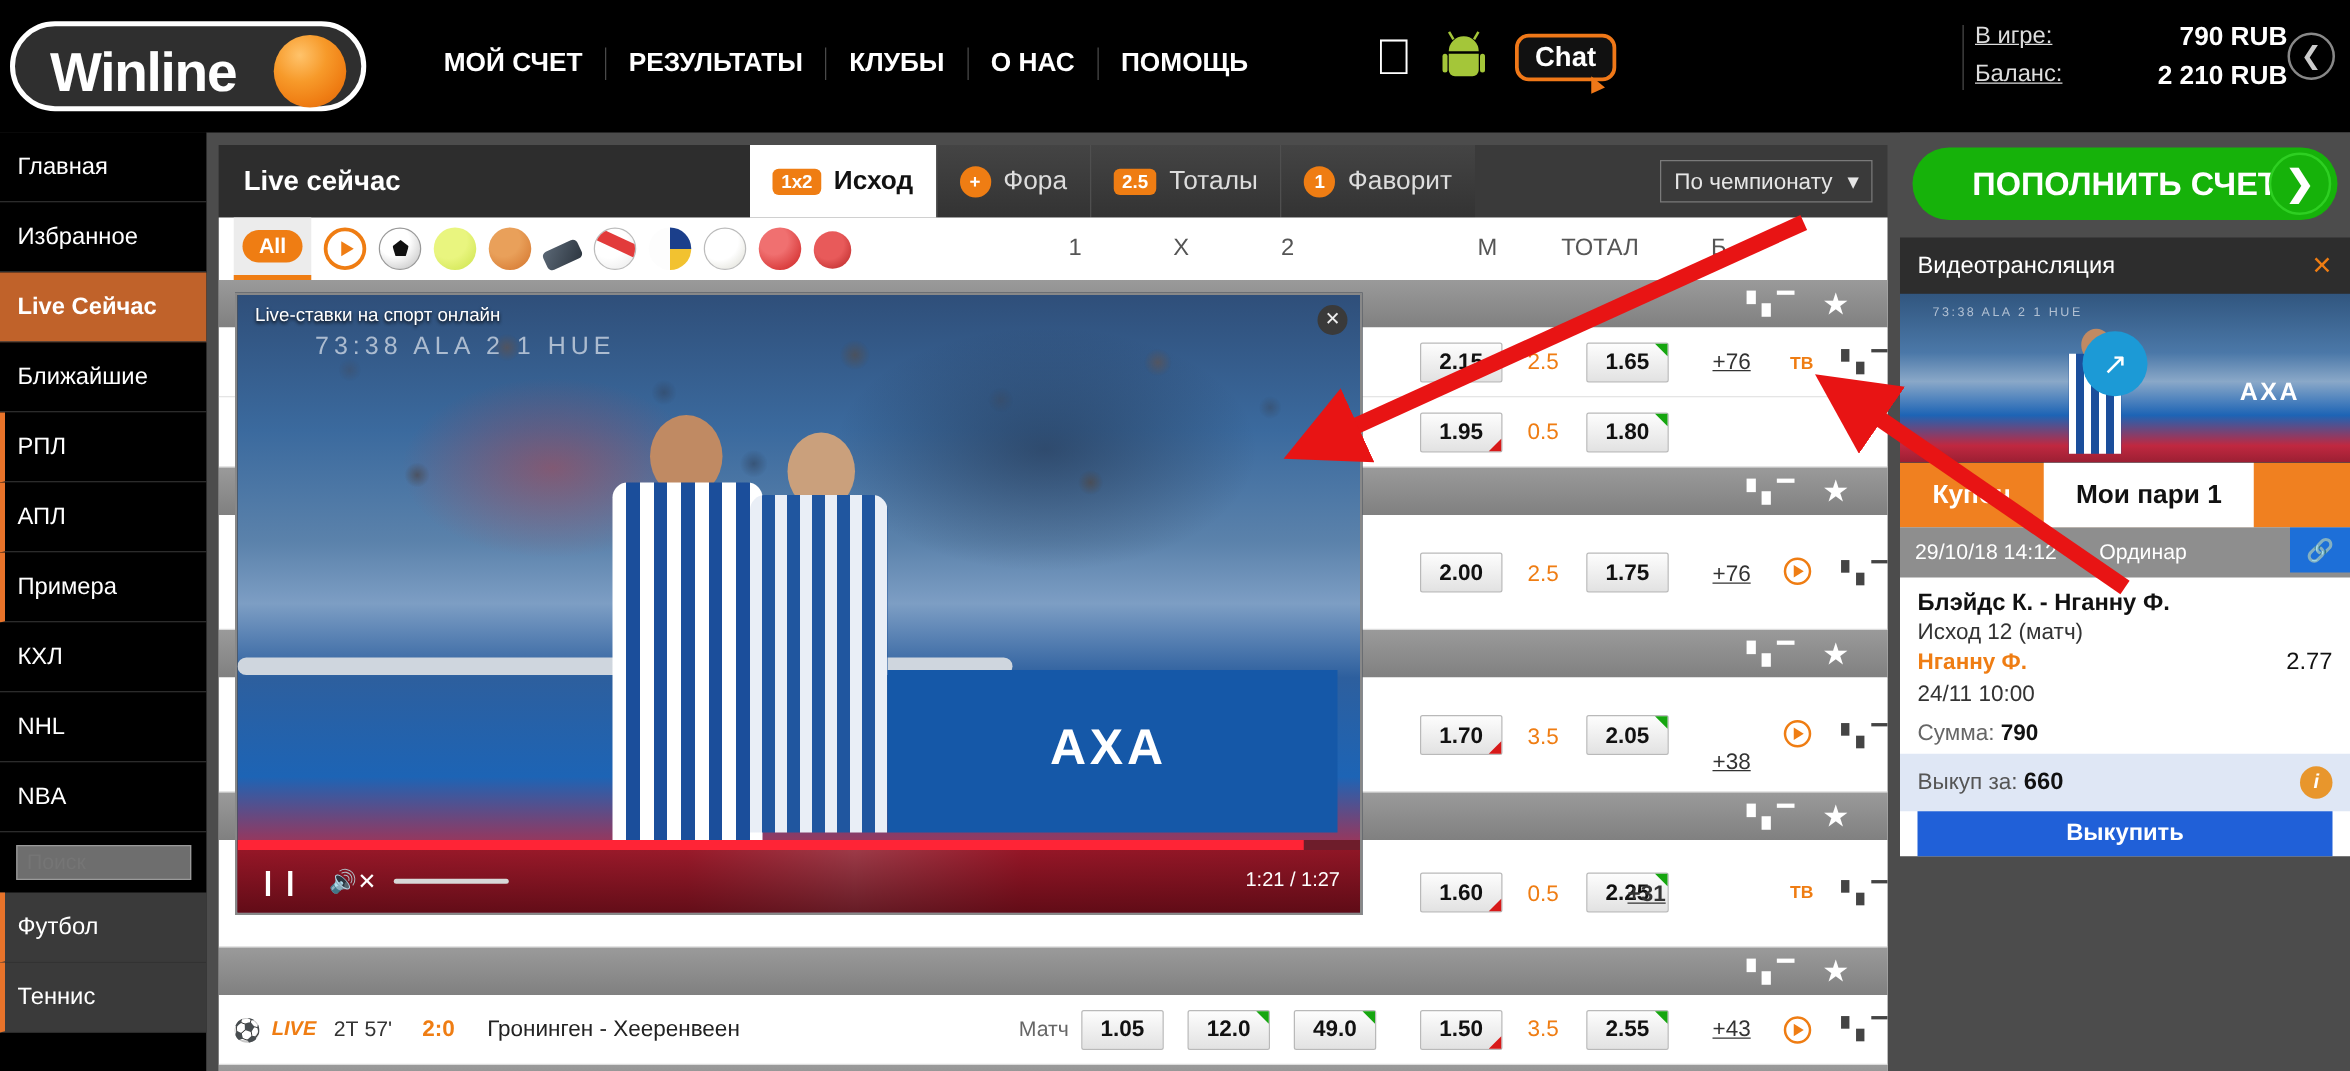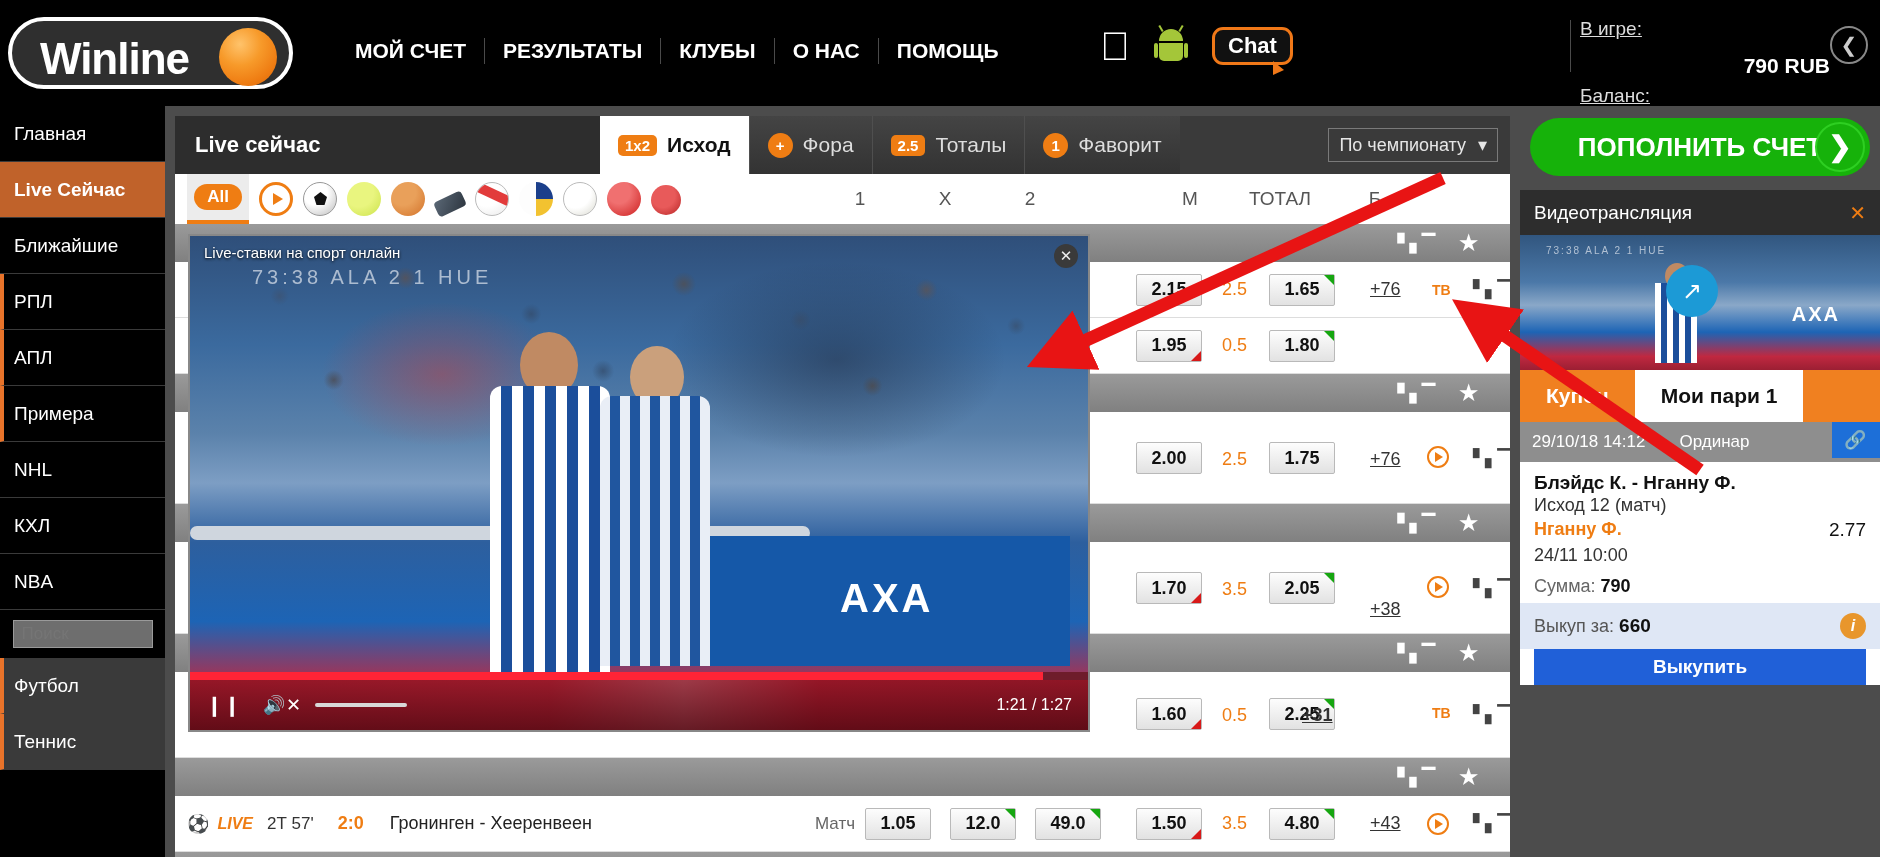--- a/index.html
+++ b/index.html
@@ -37,21 +37,21 @@
   .chat:after { content:""; position:absolute; right:6px; bottom:-13px; width:0; height:0;
           border-left:11px solid #f07818; border-top:9px solid transparent; border-bottom:5px solid transparent; }
 
   .user { position:absolute; left:1370px; top:20px; width:180px; text-align:right; }
   .user .name { color:#4caf50; font-size:19px; }
   .user .cab { color:#ccc; font-size:17px; text-decoration:underline; display:block; margin-top:7px; }
   .hsep { position:absolute; left:1570px; top:20px; width:1px; height:52px; background:#4a4a4a; }
   .bal { position:absolute; left:1580px; top:18px; width:250px; }
   .bal .row { display:flex; justify-content:space-between; margin-bottom:7px; }
   .bal .lbl { color:#ddd; font-size:19px; text-decoration:underline; }
-  .bal .val { color:#fff; font-size:21px; font-weight:bold;margin-top:36px; }
+  .bal .val { color:#fff; font-size:21px; font-weight:bold; }
   .collapse { position:absolute; right:12px; top:26px; width:38px; height:38px; border-radius:50%;
       border:2px solid #888; color:#ccc; font-size:20px; text-align:center; line-height:35px; }
 
   
   .sidebar { position:absolute; left:0; top:106px; width:165px; height:751px; background:#000; }
   .snav { position:absolute; left:0; top:0; width:165px; }
   .sitem { height:56px; line-height:56px; padding-left:14px; color:#fff; font-size:19px;
            border-bottom:1px solid #3a3a3a; background:#000; white-space:nowrap; }
   .sitem.active { background:#c0622a; font-weight:bold; }
   .sitem.mark { border-left:4px solid #e8732a; padding-left:10px; }
@@ -242,27 +242,28 @@
       <span class="lbl">Баланс:</span>
       <span class="val">2 210 RUB</span>
     </div>
   </div>
   <div class="collapse">❮</div>
 </div>
 
 <div class="sidebar">
   <div class="snav">
     <div class="sitem">Главная</div>
+    <div class="sitem">Избранное</div>
     <div class="sitem active">Live Сейчас</div>
     <div class="sitem">Ближайшие</div>
     <div class="sitem mark">РПЛ</div>
     <div class="sitem mark">АПЛ</div>
     <div class="sitem mark">Примера</div>
+    <div class="sitem">КХЛ</div>
     <div class="sitem">NHL</div>
-    <div class="sitem">КХЛ</div>
     <div class="sitem">NBA</div>
     <div class="searchbox">
       <input type="text" placeholder="Поиск" style="">
     </div>
     <div class="sitem sport">Футбол</div>
     <div class="sitem sport">Теннис</div>
   </div>
 </div>
 
 <div class="center">
@@ -434,21 +435,21 @@
       <div class="odd" style="left:860px;">
         <span>49.0</span>
           <i class="up"></i>
       </div>
       <div class="odd" style="left:961px;">
         <span>1.50</span>
           <i class="dn"></i>
       </div>
       <div class="hcap" style="left:1047px;">3.5</div>
       <div class="odd" style="left:1094px;">
-        <span>4.80</span>
+        <span>2.55</span>
           <i class="up"></i>
       </div>
       <div class="plus" style="left:1195px;">+43</div>
       <div class="playicon" style="left:1252px;"></div>
       <div class="bars" style="left:1298px;">▘▖▔</div>
 
     </div>
 
     <div class="leaguehdr" style="height:40px;font-size:17px;">
       

